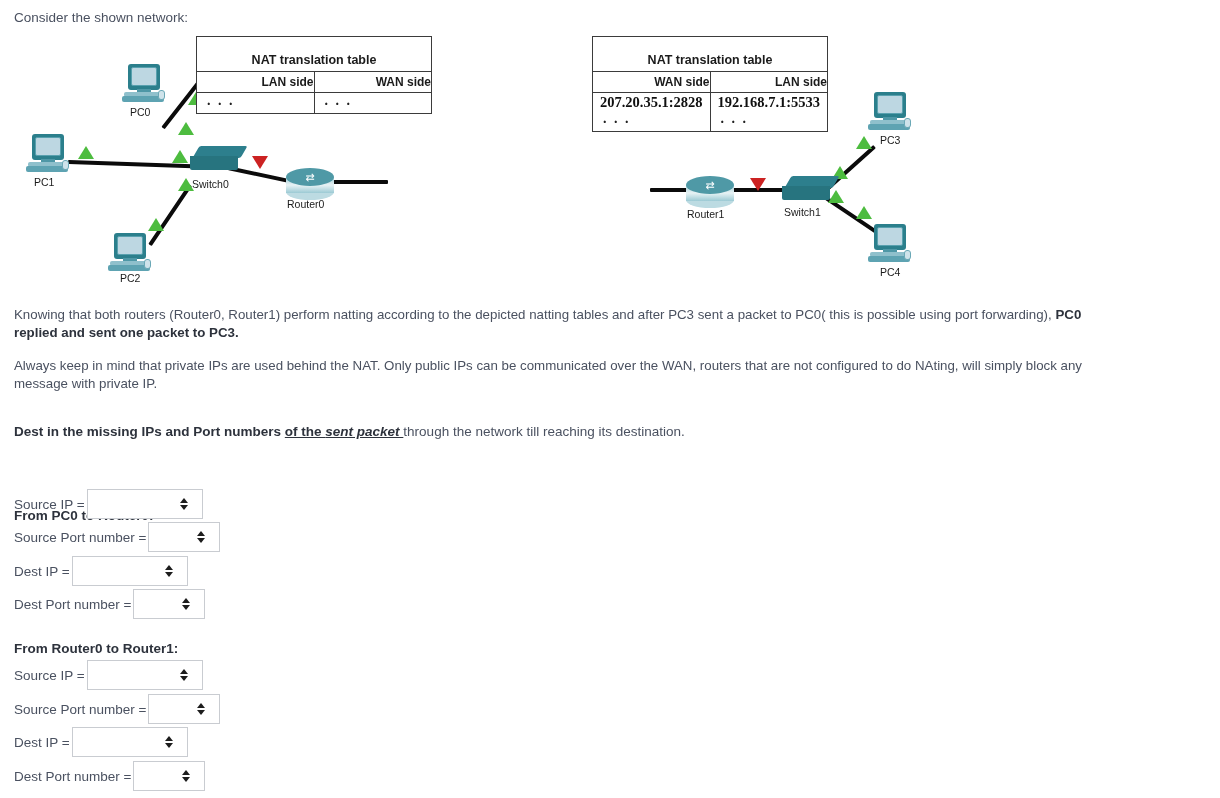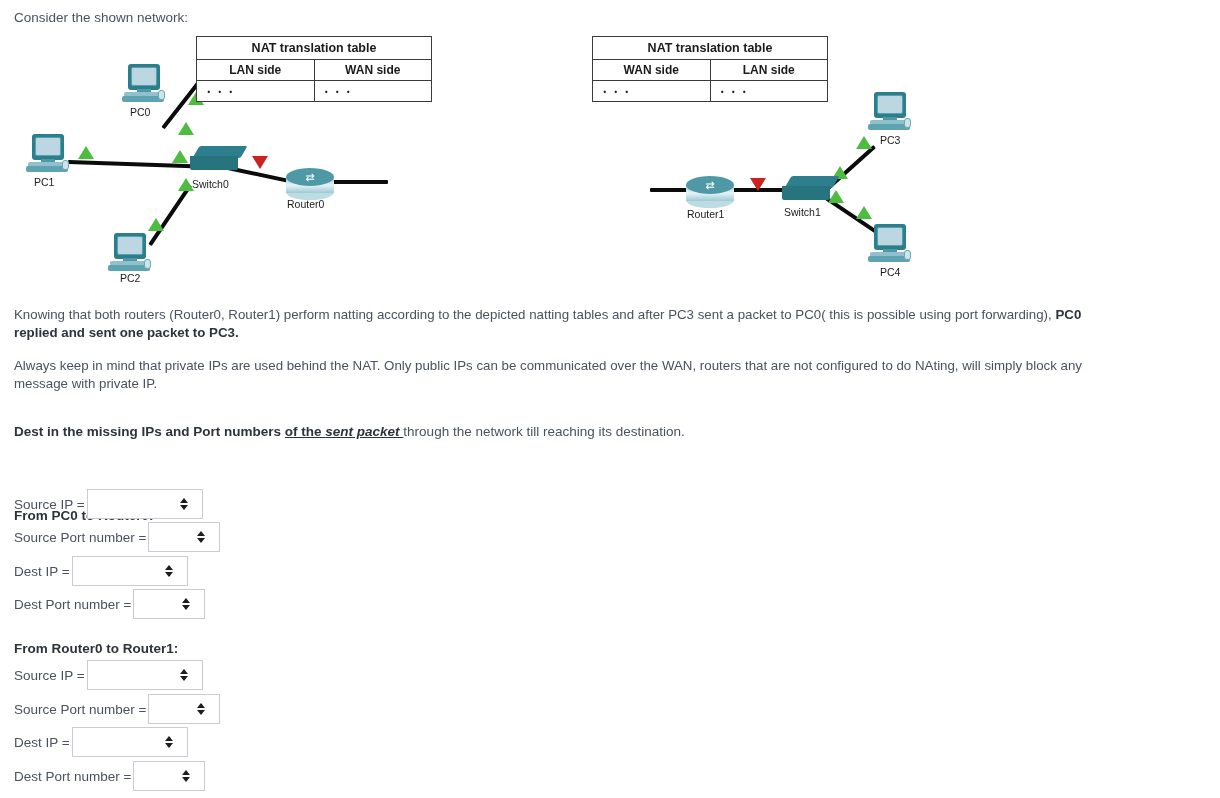--- a/index.html
+++ b/index.html
@@ -197,39 +197,40 @@
   .nat-table {
     position: absolute;
     border: 1px solid #3b3b3b;
     border-collapse: collapse;
     background: #ffffff;
     z-index: 6;
   }
   .nat-table table {
     border-collapse: collapse;
     width: 100%;
+    margin-top: 12px;
   }
   .nat-table th.title {
     font-family: "Liberation Sans", sans-serif;
     font-size: 12.5px;
     font-weight: bold;
     color: #1b1b1b;
     padding: 4px 0 4px 0;
     border-bottom: 1px solid #3b3b3b;
     text-align: center;
   }
   .nat-table th.side {
     font-family: "Liberation Sans", sans-serif;
     font-size: 12px;
     font-weight: bold;
     color: #1b1b1b;
     padding: 3px 0;
     border-bottom: 1px solid #3b3b3b;
     border-right: 1px solid #3b3b3b;
-    text-align: center;
+    text-align: right;
     width: 50%;
   }
   .nat-table th.side:last-child { border-right: none; }
   .nat-table td.val {
     font-family: "Liberation Serif", serif;
     font-weight: bold;
     font-size: 14.5px;
     color: #101010;
     padding: 1px 2px 0 2px;
     text-align: center;
@@ -457,20 +458,24 @@
     <table>
       <tbody>
           <tr>
         <th class="title" colspan="2">NAT translation table</th>
       </tr>
       <tr>
         <th class="side">WAN side</th>
         <th class="side">LAN side</th>
       </tr>
       <tr>
+        <td class="val">207.20.35.1:2828</td>
+        <td class="val">192.168.7.1:5533</td>
+      </tr>
+      <tr>
         <td class="dots">. . .</td>
         <td class="dots">. . .</td>
       </tr>
     </tbody>
       </table>
   </div>
 
 </div>
 
 <div class="para p1"><span>Knowing that both routers (Router0, Router1) perform natting according to the depicted natting tables and after PC3 sent a packet to PC0( this is possible using port forwarding), </span><b>PC0</b></div>

